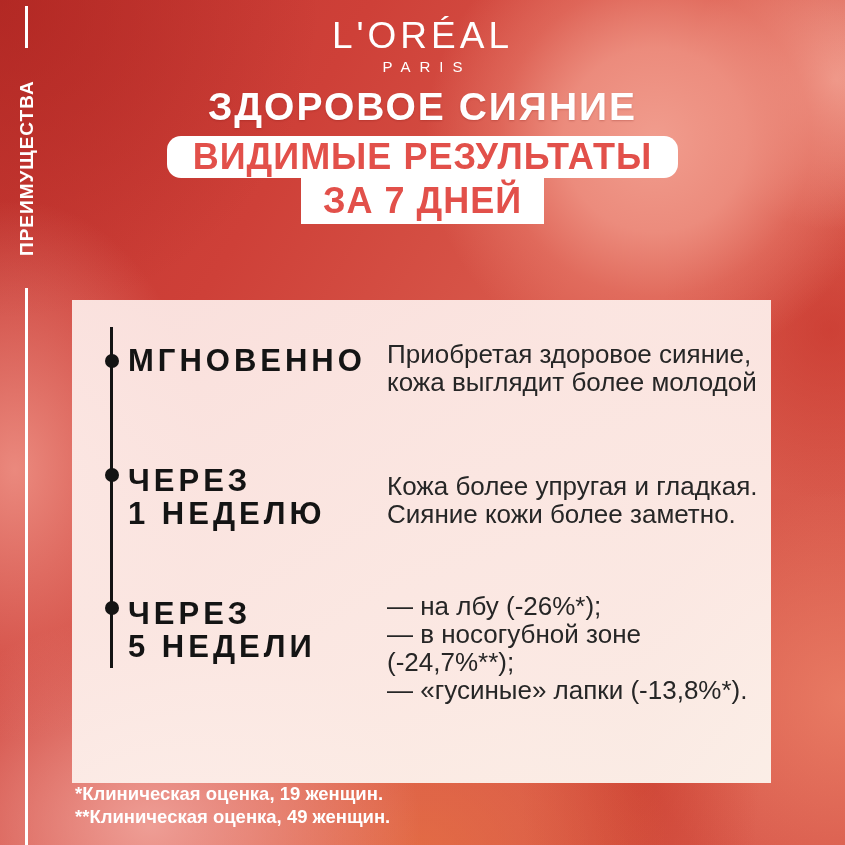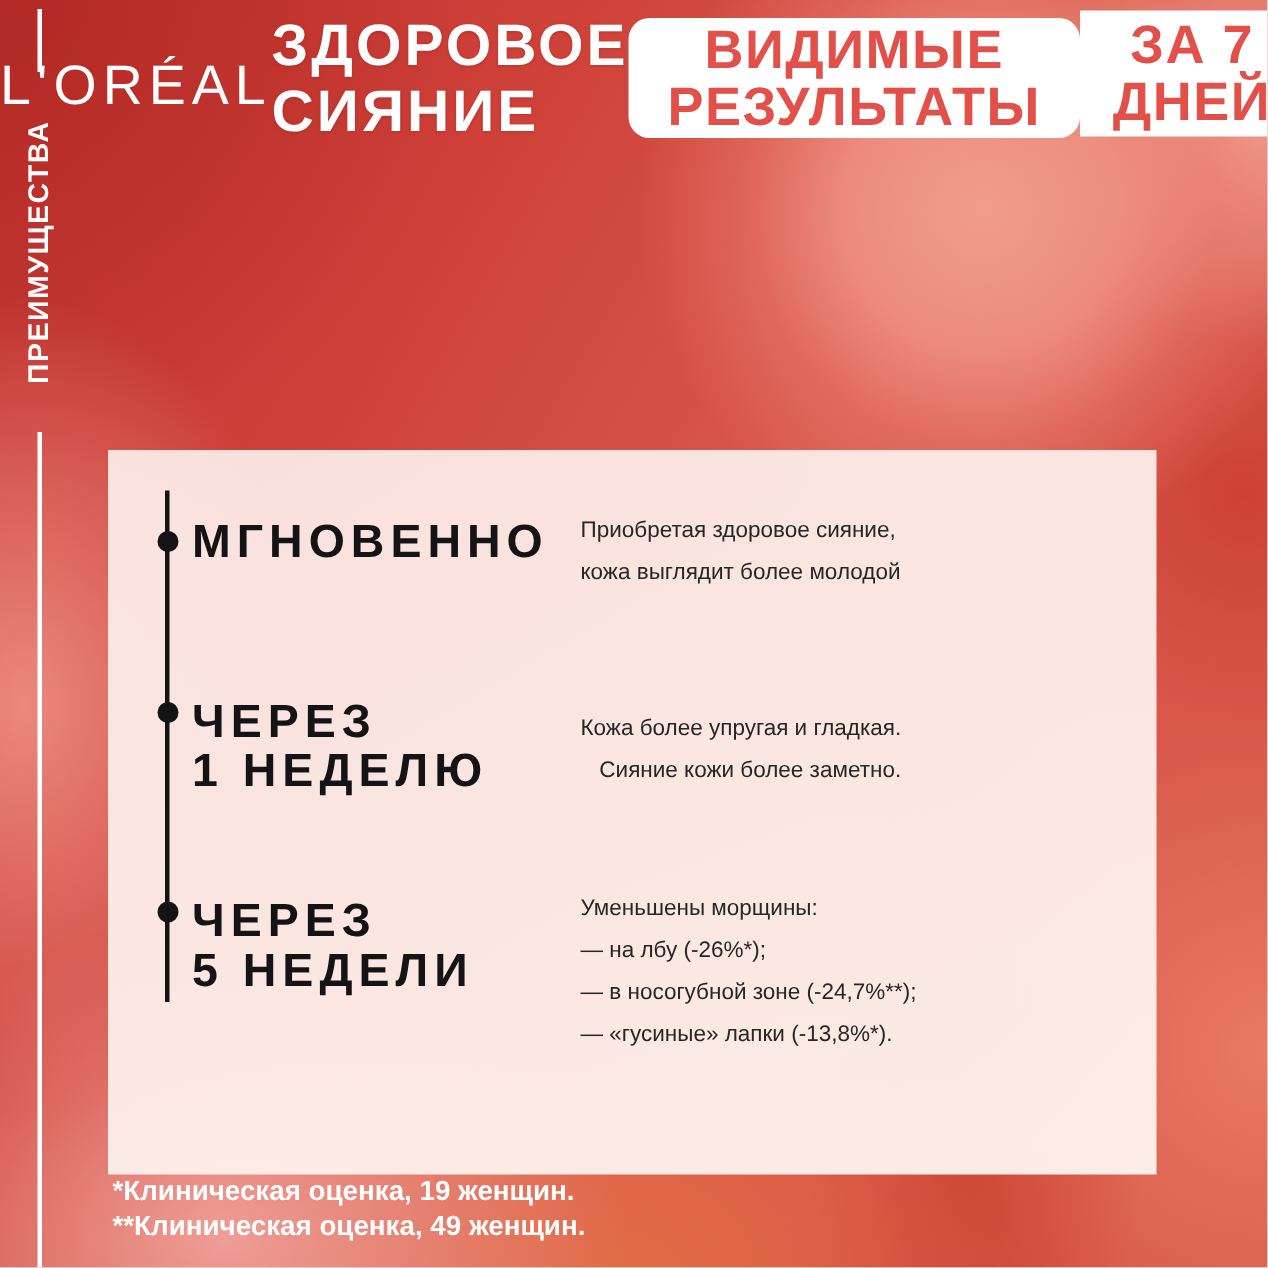--- a/index.html
+++ b/index.html
@@ -31,21 +31,21 @@
     position:absolute; left:9px; top:50px; height:236px; width:36px;
     display:flex; align-items:center; justify-content:center;
     writing-mode:vertical-rl; transform:rotate(180deg);
     color:#ffffff; font-size:19px; font-weight:700; letter-spacing:1px;
     white-space:nowrap;
   }
 
   
   .header {
     position:absolute; top:0; left:0; width:845px;
-    display:flex; align-items:center;
+    display:flex; flex-direction:column; align-items:center;
   }
   .logo { margin-top:16px; text-align:center; color:#ffffff; }
   .logo-name { display:block; font-size:37px; font-weight:400; letter-spacing:4px; line-height:40px; }
   .logo-city { display:block; font-size:15px; font-weight:400; letter-spacing:9px; line-height:18px; margin-top:2px; text-indent:9px; }
   .title {
     margin-top:9px; color:#ffffff; font-size:39px; font-weight:700;
     letter-spacing:2px; line-height:44px; text-shadow:0 1px 2px rgba(120,20,15,0.25);
   }
   .banner {
     background:#ffffff; color:#E2504A; font-weight:700; font-size:36px;
@@ -62,42 +62,43 @@
   .tl-line { position:absolute; left:38px; top:27px; width:3px; height:341px; background:#141414; }
   .tl-dot  { position:absolute; left:33px; width:14px; height:14px; border-radius:50%; background:#141414; }
   .tl-dot.d0 { top:54px; } .tl-dot.d1 { top:168px; } .tl-dot.d2 { top:301px; }
 
   .tl-heading { position:absolute; left:56px; color:#141414; font-weight:700; font-size:31px; letter-spacing:4px; }
   .tl-heading span { display:block; line-height:33px; }
   .tl-heading.h0 { top:44px; }
   .tl-heading.h1 { top:164px; }
   .tl-heading.h2 { top:297px; }
 
-  .tl-body { position:absolute; left:315px; color:#262626; font-size:15px; }
+  .tl-body { position:absolute; left:315px; color:#262626; font-size:26px; }
   .tl-body span { display:block; line-height:28px; }
   .tl-body.b0 { top:40px; }
-  .tl-body.b1 { top:172px;text-align:right; }
+  .tl-body.b1 { top:172px; }
   .tl-body.b2 { top:292px; }
 
   
   .footnotes { position:absolute; left:75px; top:782px; color:#ffffff; font-size:18.5px; font-weight:700; }
   .footnotes span { display:block; line-height:23px; }
 </style>
 </head>
 <body>
 
 <div class="stage">
 
   <div class="rail-seg top"></div>
   <div class="rail-label">ПРЕИМУЩЕСТВА</div>
   <div class="rail-seg bottom"></div>
 
   <div class="header">
     <div class="logo">
       <span class="logo-name">L'ORÉAL</span>
+      <span class="logo-city">PARIS</span>
     </div>
     <div class="title">ЗДОРОВОЕ СИЯНИЕ</div>
     <div class="banner one">ВИДИМЫЕ РЕЗУЛЬТАТЫ</div>
     <div class="banner two">ЗА 7 ДНЕЙ</div>
   </div>
 
   <div class="card">
     <div class="tl-line"></div>
     <div class="tl-dot d0"></div>
     <div class="tl-dot d1"></div>
@@ -118,21 +119,20 @@
     <div class="tl-body b1">
       <span>Кожа более упругая и гладкая.</span>
       <span>Сияние кожи более заметно.</span>
     </div>
 
     <div class="tl-heading h2">
       <span>ЧЕРЕЗ</span>
       <span>5 НЕДЕЛИ</span>
     </div>
     <div class="tl-body b2">
-      <span>Уменьшены морщины:</span>
       <span>— на лбу (-26%*);</span>
       <span>— в носогубной зоне (-24,7%**);</span>
       <span>— «гусиные» лапки (-13,8%*).</span>
     </div>
   </div>
 
   <div class="footnotes">
     <span>*Клиническая оценка, 19 женщин.</span>
     <span>**Клиническая оценка, 49 женщин.</span>
   </div>

